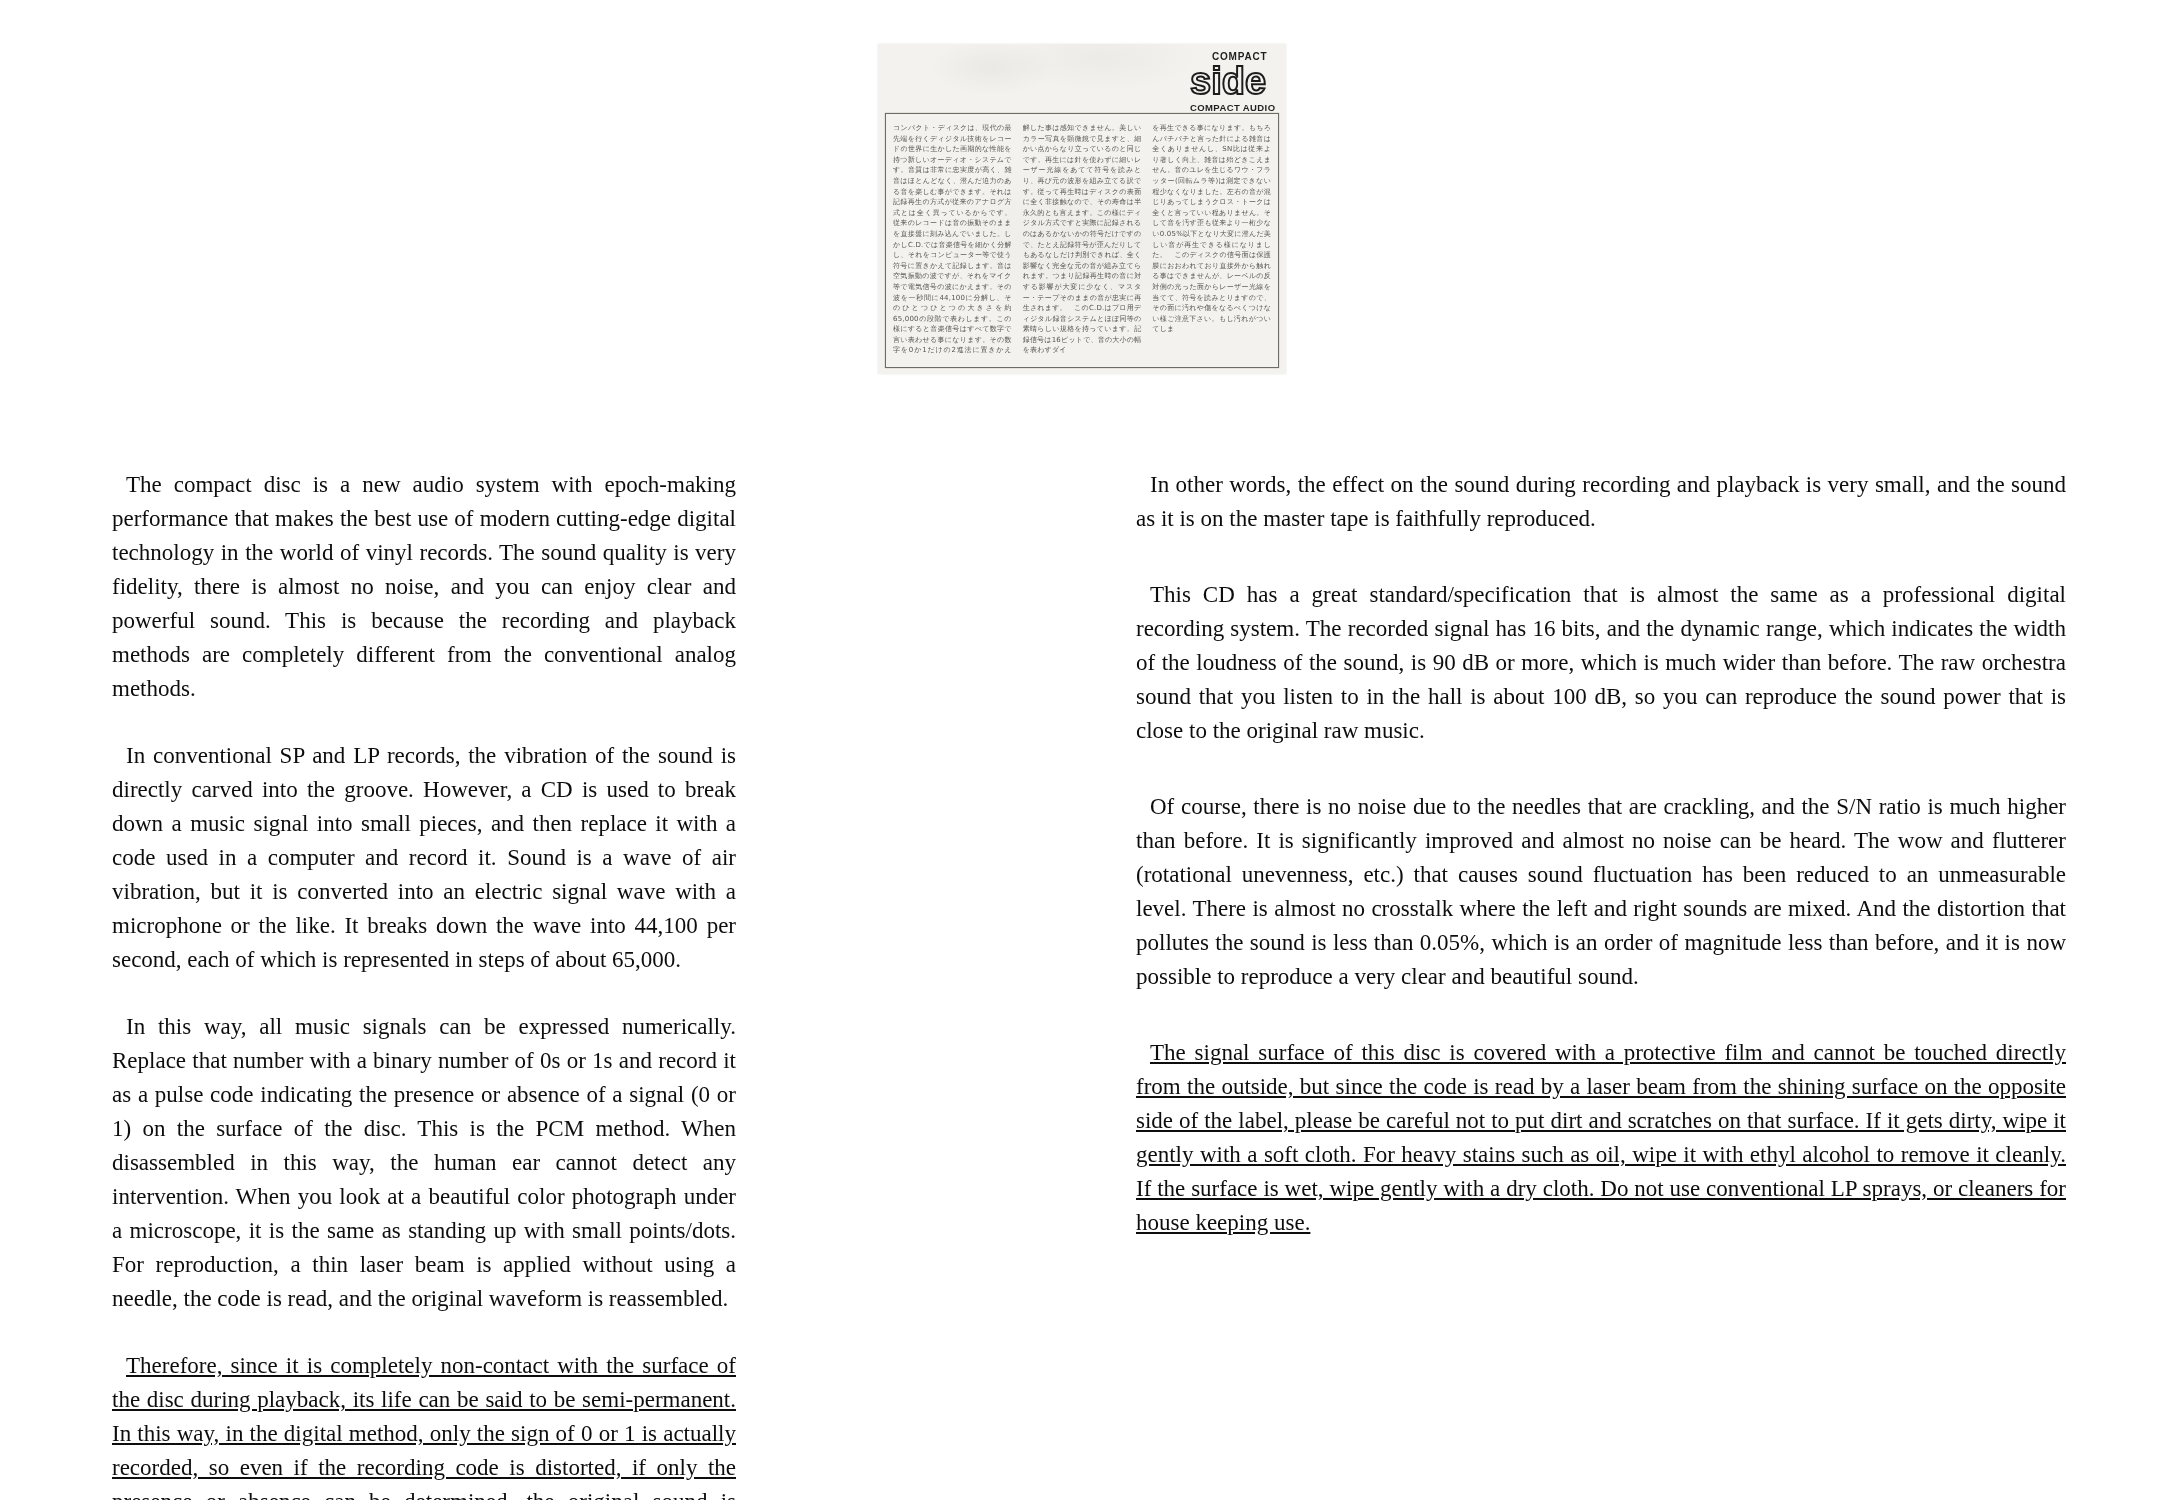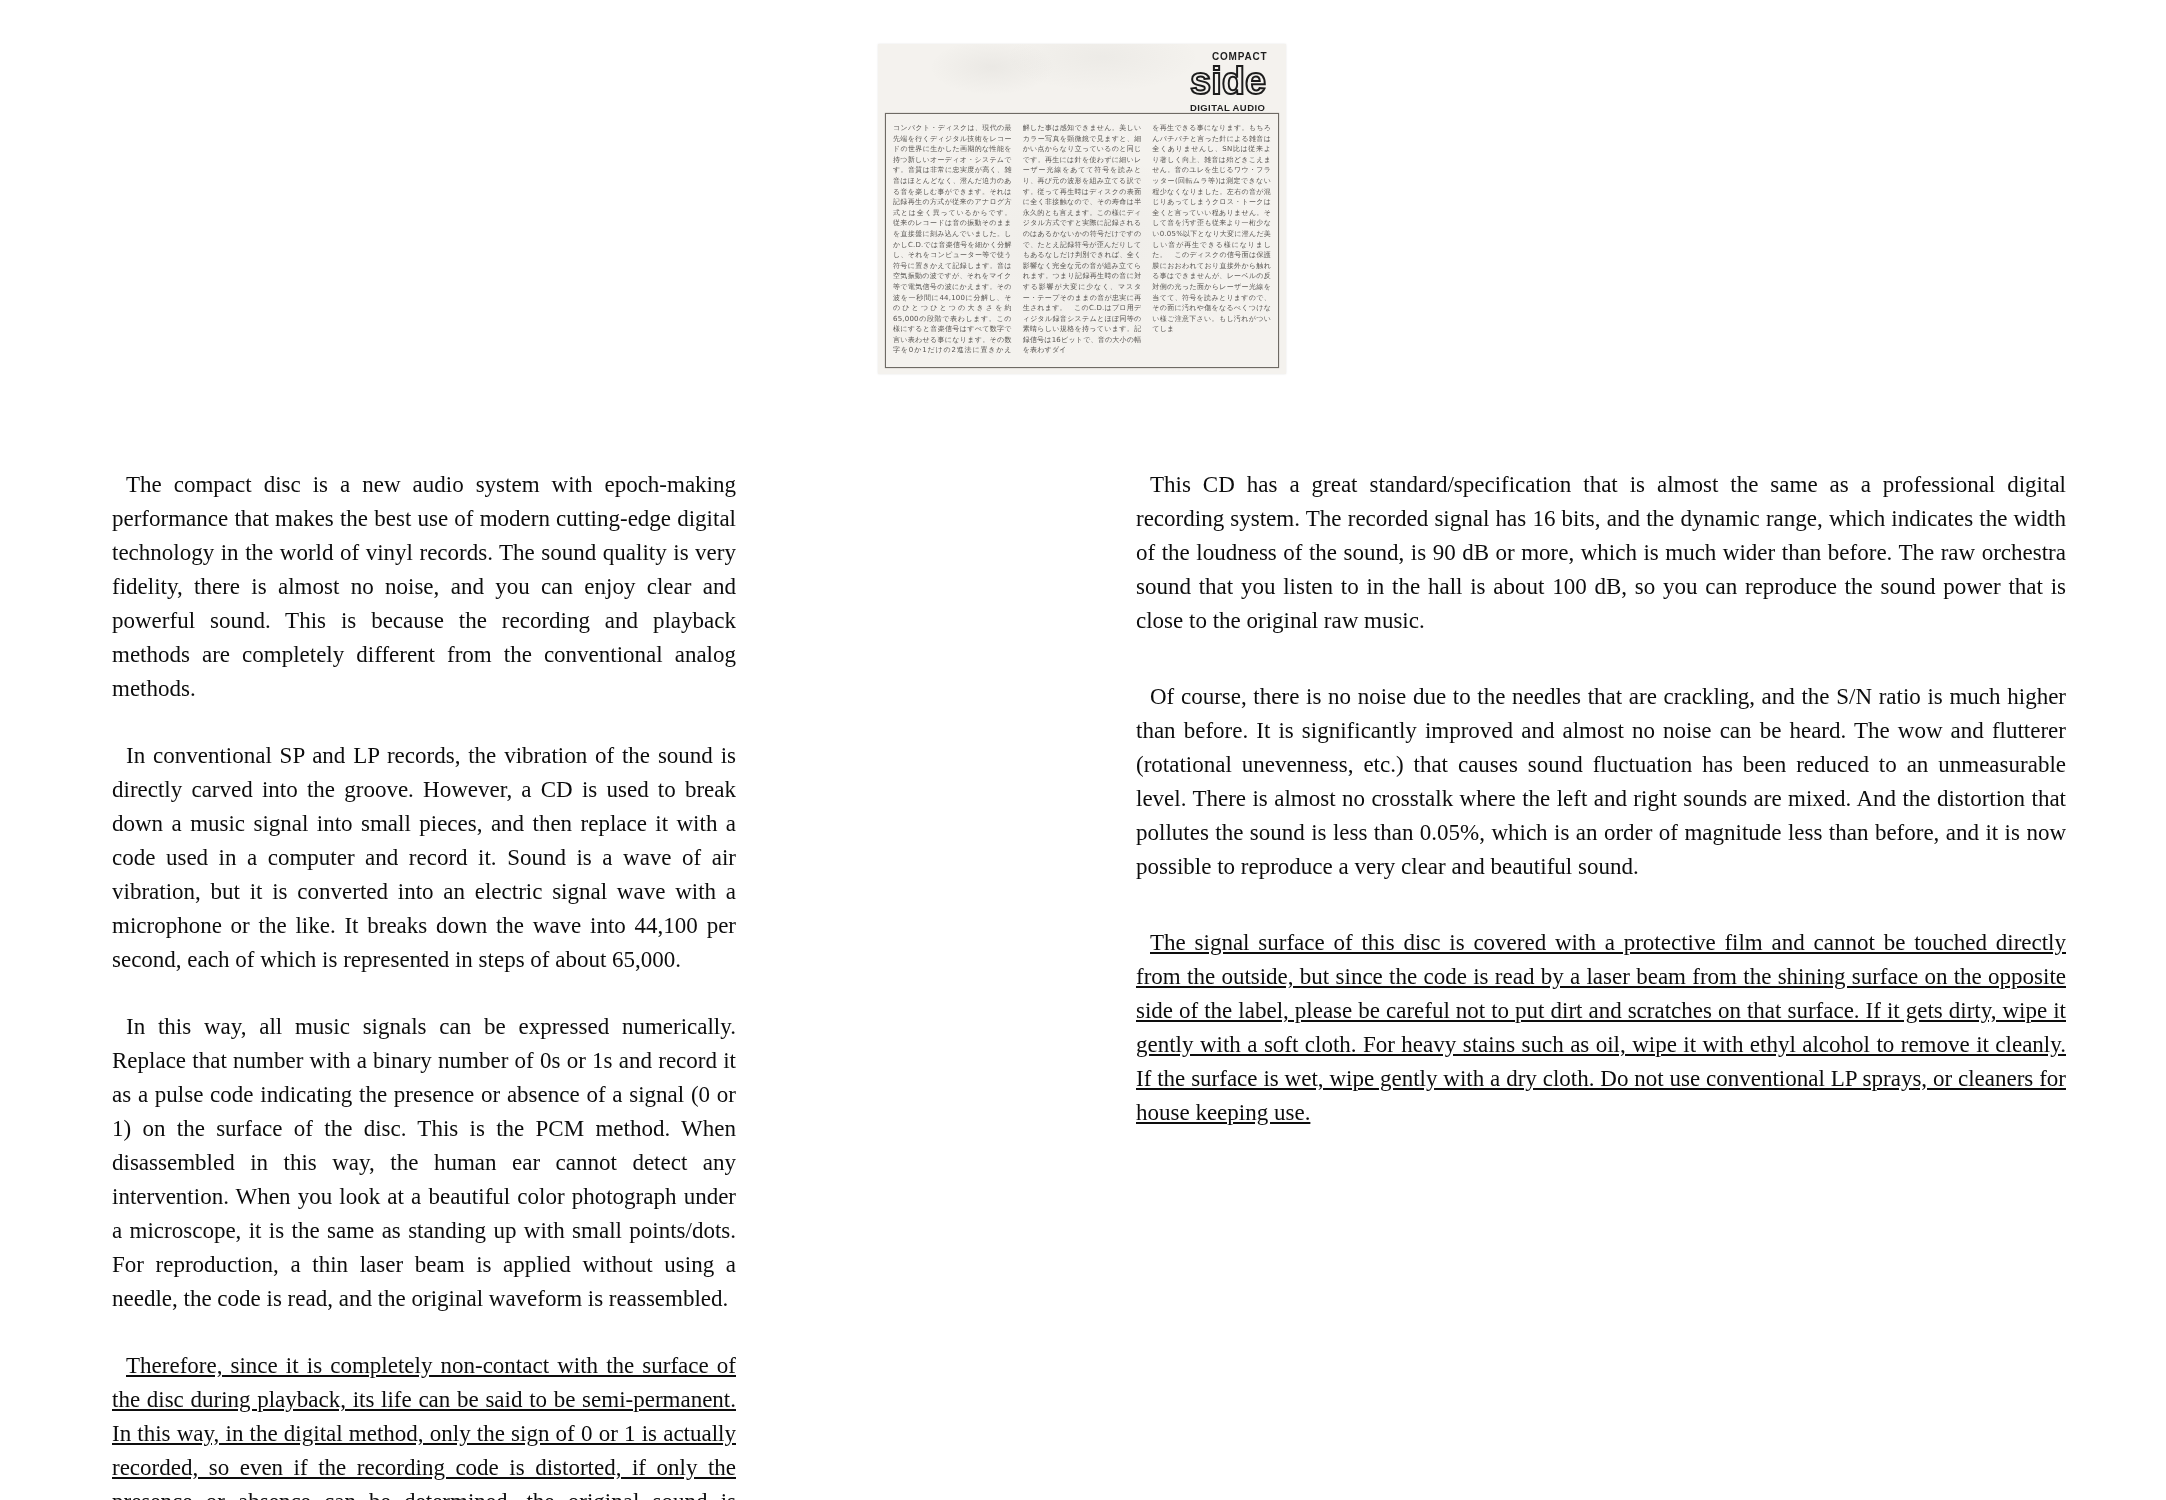--- a/index.html
+++ b/index.html
@@ -93,33 +93,34 @@
   .col p:last-child { margin-bottom: 0; text-decoration: underline; }
   .italic { }
 </style>
 </head>
 <body>
 
 <div class="scan">
   <div class="cd-logo">
     <span class="compact">COMPACT</span>
     <span class="disc">side</span>
-    <span class="digital">DIGITAL AUDIO</span>
+    <span class="digital">COMPACT AUDIO</span>
   </div>
   <div class="scan-box">
     <div class="scan-col">コンパクト・ディスクは、現代の最先端を行くディジタル技術をレコードの世界に生かした画期的な性能を持つ新しいオーディオ・システムです。音質は非常に忠実度が高く、雑音はほとんどなく、澄んだ迫力のある音を楽しむ事ができます。それは記録再生の方式が従来のアナログ方式とは全く異っているからです。　従来のレコードは音の振動そのままを直接盤に刻み込んでいました。しかしC.D.では音楽信号を細かく分解し、それをコンピューター等で使う符号に置きかえて記録します。音は空気振動の波ですが、それをマイク等で電気信号の波にかえます。その波を一秒間に44,100に分解し、そのひとつひとつの大きさを約65,000の段階で表わします。この様にすると音楽信号はすべて数字で言い表わせる事になります。その数字を0か1だけの2進法に置きかえて、ディ</div>
     <div class="scan-col">解した事は感知できません。美しいカラー写真を顕微鏡で見ますと、細かい点からなり立っているのと同じです。再生には針を使わずに細いレーザー光線をあてて符号を読みとり、再び元の波形を組み立てる訳です。従って再生時はディスクの表面に全く非接触なので、その寿命は半永久的とも言えます。この様にディジタル方式ですと実際に記録されるのはあるかないかの符号だけですので、たとえ記録符号が歪んだりしてもあるなしだけ判別できれば、全く影響なく完全な元の音が組み立てられます。つまり記録再生時の音に対する影響が大変に少なく、マスター・テープそのままの音が忠実に再生されます。　このC.D.はプロ用ディジタル録音システムとほぼ同等の素晴らしい規格を持っています。記録信号は16ビットで、音の大小の幅を表わすダイ</div>
     <div class="scan-col">を再生できる事になります。もちろんパチパチと言った針による雑音は全くありませんし、SN比は従来より著しく向上、雑音は殆どきこえません。音のユレを生じるワウ・フラッター(回転ムラ等)は測定できない程少なくなりました。左右の音が混じりあってしまうクロス・トークは全くと言っていい程ありません。そして音を汚す歪も従来より一桁少ない0.05%以下となり大変に澄んだ美しい音が再生できる様になりました。　このディスクの信号面は保護膜におおわれており直接外から触れる事はできませんが、レーベルの反対側の光った面からレーザー光線を当てて、符号を読みとりますので、その面に汚れや傷をなるべくつけない様ご注意下さい。もし汚れがついてしま</div>
   </div>
 </div>
 
 <div class="col col-left">
   <p>The compact disc is a new audio system with epoch-making performance that makes the best use of modern cutting-edge digital technology in the world of vinyl records. The sound quality is very fidelity, there is almost no noise, and you can enjoy clear and powerful sound. This is because the recording and playback methods are completely different from the conventional analog methods.</p>
   <p>In conventional SP and LP records, the vibration of the sound is directly carved into the groove. However, a CD is used to break down a music signal into small pieces, and then replace it with a code used in a computer and record it. Sound is a wave of air vibration, but it is converted into an electric signal wave with a microphone or the like. It breaks down the wave into 44,100 per second, each of which is represented in steps of about 65,000.</p>
   <p>In this way, all music signals can be expressed numerically. Replace that number with a binary number of 0s or 1s and record it as a pulse code indicating the presence or absence of a signal (0 or 1) on the surface of the disc. This is the PCM method. When disassembled in this way, the human ear cannot detect any intervention. When you look at a beautiful color photograph under a microscope, it is the same as standing up with small points/dots. For reproduction, a thin laser beam is applied without using a needle, the code is read, and the original waveform is reassembled.</p>
   <p>Therefore, since it is completely non-contact with the surface of the disc during playback, its life can be said to be semi-permanent. In this way, in the digital method, only the sign of 0 or 1 is actually recorded, so even if the recording code is distorted, if only the presence or absence can be determined, the original sound is completely unaffected and reassembled.</p>
 </div>
 
 <div class="col col-right">
+  <p>In other words, the effect on the sound during recording and playback is very small, and the sound as it is on the master tape is faithfully reproduced.</p>
   <p>This CD has a great standard/specification that is almost the same as a professional digital recording system. The recorded signal has 16 bits, and the dynamic range, which indicates the width of the loudness of the sound, is 90 dB or more, which is much wider than before. The raw orchestra sound that you listen to in the hall is about 100 dB, so you can reproduce the sound power that is close to the original raw music.</p>
   <p><span>Of course, there is no noise due to the needles that are crackling, and the S/N ratio is much higher than before. It is significantly improved and almost no noise can be heard. The wow and flutterer (rotational unevenness, </span><span class="italic">etc.</span><span>) that causes sound fluctuation has been reduced to an unmeasurable level. There is almost no crosstalk where the left and right sounds are mixed. And the distortion that pollutes the sound is less than 0.05%, which is an order of magnitude less than before, and it is now possible to reproduce a very clear and beautiful sound.</span></p>
   <p>The signal surface of this disc is covered with a protective film and cannot be touched directly from the outside, but since the code is read by a laser beam from the shining surface on the opposite side of the label, please be careful not to put dirt and scratches on that surface. If it gets dirty, wipe it gently with a soft cloth. For heavy stains such as oil, wipe it with ethyl alcohol to remove it cleanly. If the surface is wet, wipe gently with a dry cloth. Do not use conventional LP sprays, or cleaners for house keeping use.</p>
 </div>
 
 </body></html>

